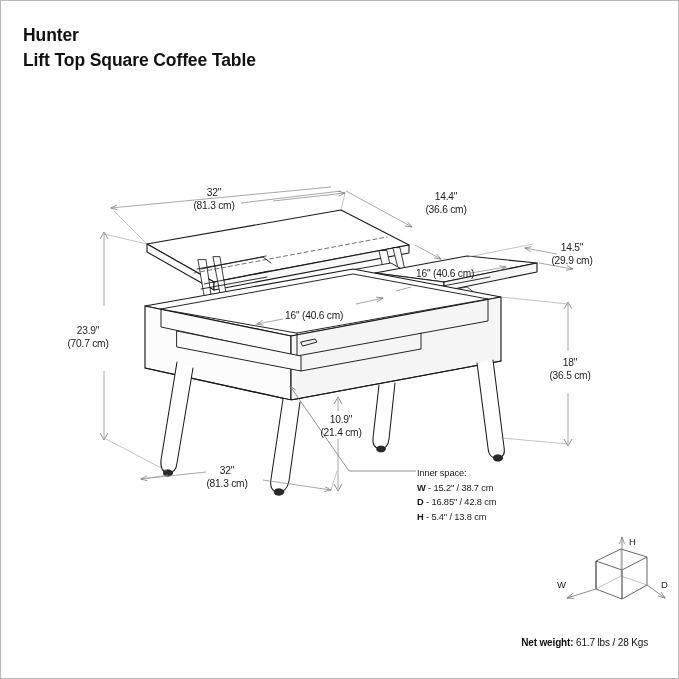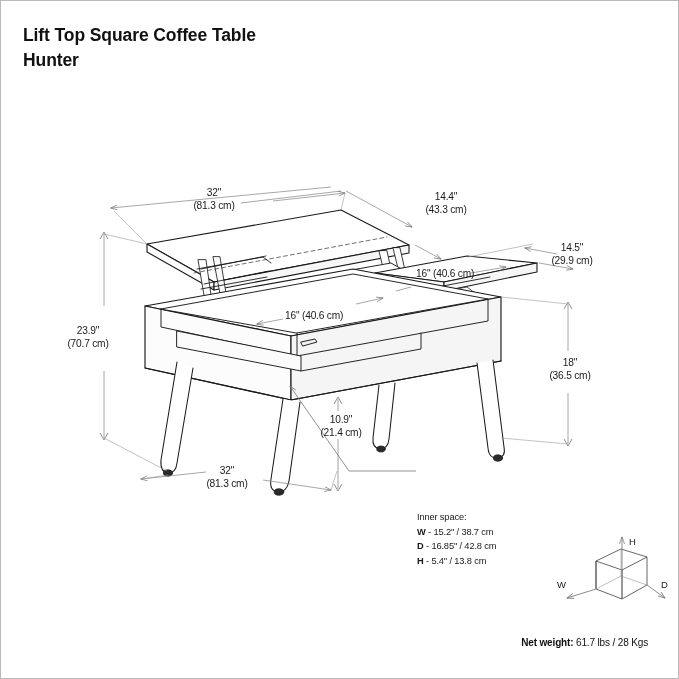--- a/index.html
+++ b/index.html
@@ -52,21 +52,21 @@
   .inner-space {
     position: absolute;
     left: 416px;
     top: 465px;
     font-size: 9.3px;
     color: #1a1a1a;
     line-height: 1.58;
     white-space: nowrap;
     letter-spacing: -0.15px;
   }
-  .inner-space .hdr { color: #1a1a1a; margin-top: 44px; }
+  .inner-space .hdr { color: #1a1a1a; }
   .inner-space b { font-weight: bold; }
   .legend-label {
     position: absolute;
     font-size: 9.5px;
     color: #1a1a1a;
     font-weight: normal;
   }
   #net-weight {
     position: absolute;
     right: 30px;
@@ -77,22 +77,22 @@
     letter-spacing: -0.15px;
   }
   #net-weight b { font-weight: bold; }
 </style>
 </head>
 <body>
 
 <div id="page">
 
   <div id="title-block">
+    <div class="line">Hunter</div>
     <div class="line">Lift Top Square Coffee Table</div>
-    <div class="line">Hunter</div>
   </div>
 
   <svg class="svg-layer" viewBox="0 0 679 679">
     <g fill="none" stroke="#1a1a1a" stroke-width="1" stroke-linejoin="round" stroke-linecap="round">
 
       <g>
         <polygon points="146,243 340,209 408,244 213,281" fill="#ffffff" stroke="#1a1a1a" stroke-width="1.1"></polygon>
         <polygon points="146,243 213,281 213,289 146,251" fill="#fdfdfd" stroke="#1a1a1a" stroke-width="1.1"></polygon>
         <polygon points="213,281 408,244 408,252 213,289" fill="#f7f7f7" stroke="#1a1a1a" stroke-width="1.1"></polygon>
       </g>
@@ -265,21 +265,21 @@
     </g>
   </svg>
 
   <div class="dim-text" style="left:178px; top:185px; width:70px;">
     <div>32"</div>
     <div>(81.3 cm)</div>
   </div>
 
   <div class="dim-text" style="left:404px; top:189px; width:82px;">
     <div>14.4"</div>
-    <div>(43.3 cm)</div>
+    <div>(36.6 cm)</div>
   </div>
 
   <div class="dim-text" style="left:529px; top:240px; width:84px;">
     <div>14.5"</div>
     <div>(29.9 cm)</div>
   </div>
 
   <div class="dim-text left-al" style="left:415px; top:266px;">
     <div>16" (40.6 cm)</div>
   </div>

